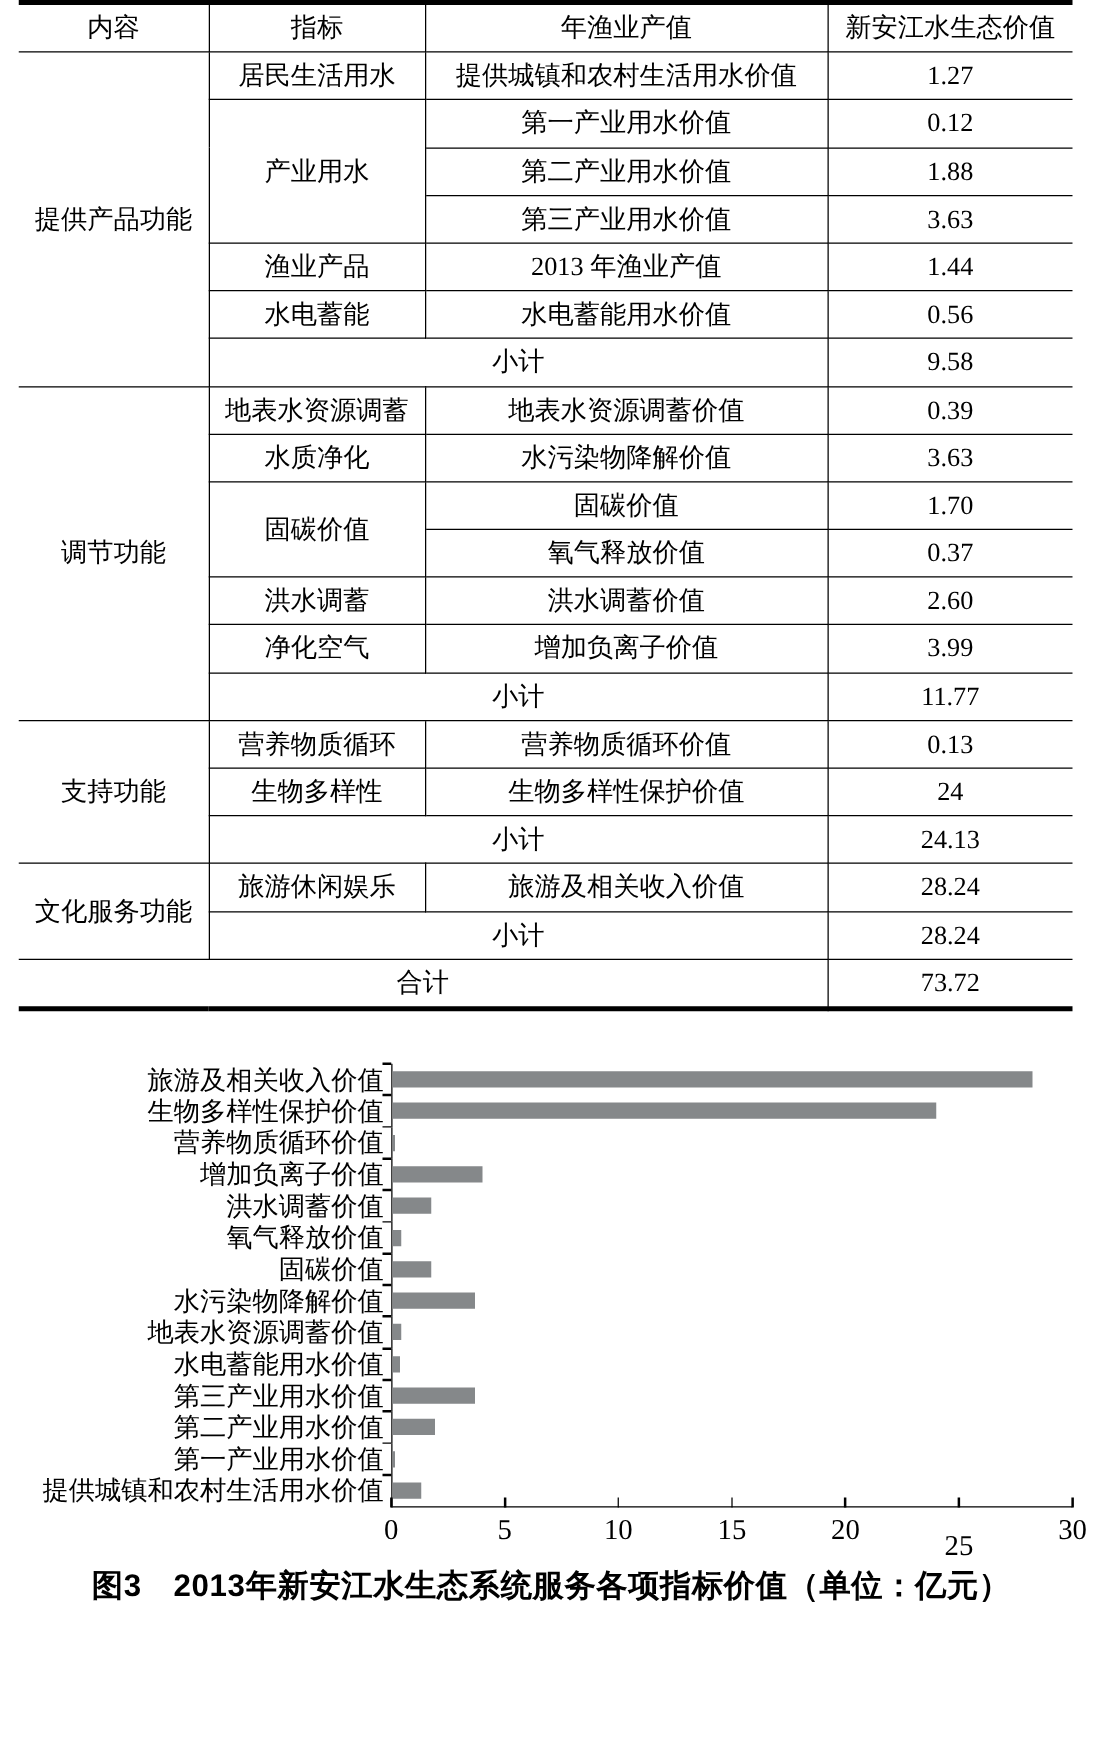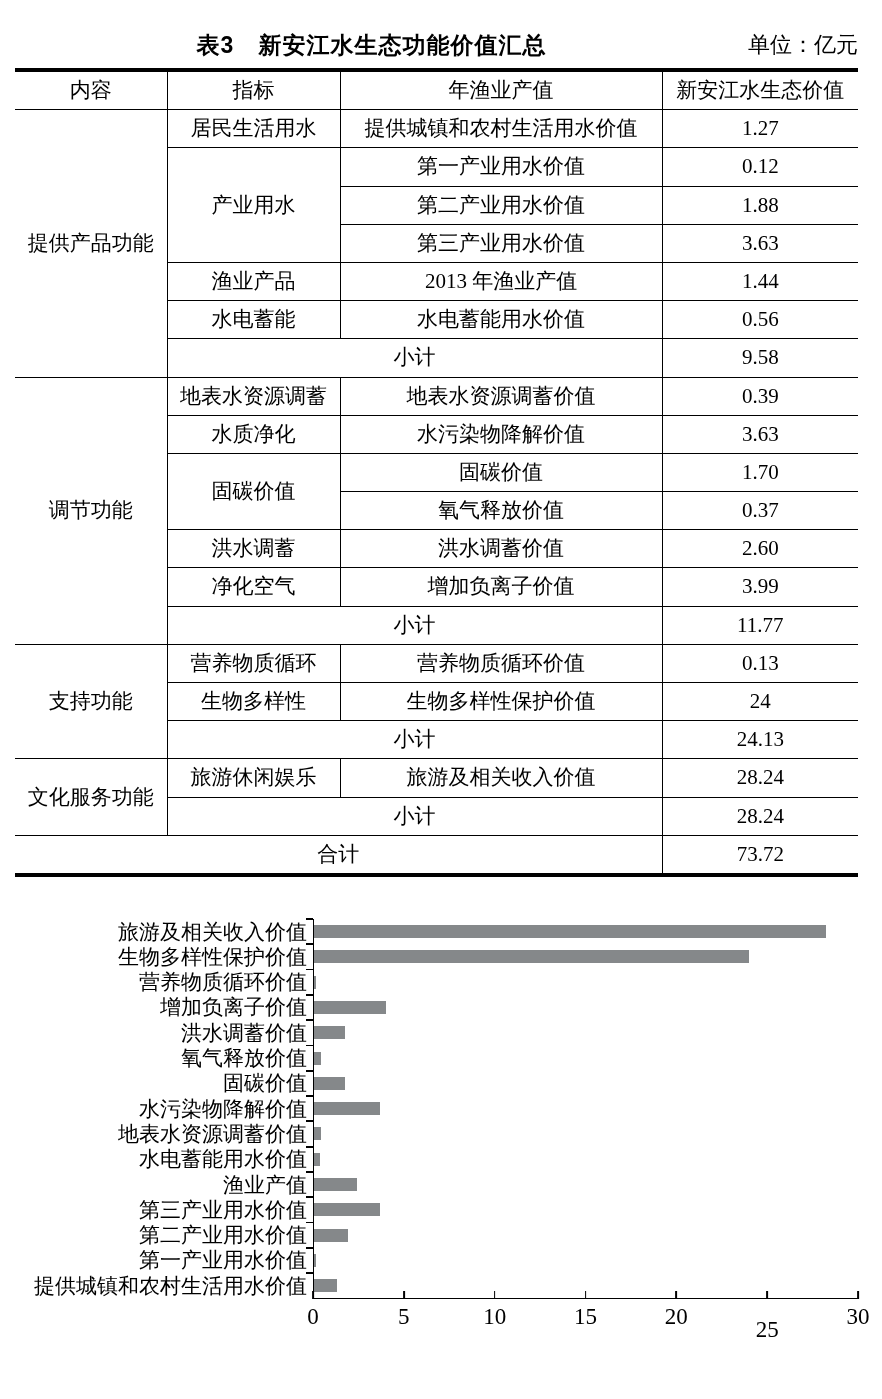--- a/index.html
+++ b/index.html
@@ -138,24 +138,20 @@
     font-size: 25px;
     letter-spacing: 0.5px;
     white-space: nowrap;
   }
 </style>
 </head>
 <body>
 
 <div class="page">
 
-  <div class="doc-header">
-    <div class="table-title">表3　新安江水生态功能价值汇总</div>
-    <div class="table-unit">单位：亿元</div>
-  </div>
 
   <table class="value-table">
     <colgroup id="table-cols">
         <col style="width: 152px;">
         <col style="width: 173px;">
         <col style="width: 322px;">
         <col style="width: 196px;">
       </colgroup>
     <thead id="table-head">
         <tr>
@@ -328,27 +324,20 @@
           <div class="chart-track">
             <div class="ytick"></div>
             <div class="bar" style="width: 1.3%; background: rgb(133, 136, 138);"></div>
           </div>
         </div>
         <div class="chart-row">
           <div class="chart-label">水电蓄能用水价值</div>
           <div class="chart-track">
             <div class="ytick"></div>
             <div class="bar" style="width: 1.03333%; background: rgb(133, 136, 138);"></div>
-          </div>
-        </div>
-        <div class="chart-row">
-          <div class="chart-label">渔业产值</div>
-          <div class="chart-track">
-            <div class="ytick"></div>
-            <div class="bar" style="width: 7.9%; background: rgb(133, 136, 138);"></div>
           </div>
         </div>
         <div class="chart-row">
           <div class="chart-label">第三产业用水价值</div>
           <div class="chart-track">
             <div class="ytick"></div>
             <div class="bar" style="width: 12.1%; background: rgb(133, 136, 138);"></div>
           </div>
         </div>
         <div class="chart-row">
@@ -386,14 +375,15 @@
         <span style="left: 0%;">0</span>
         <span style="left: 16.6667%;">5</span>
         <span style="left: 33.3333%;">10</span>
         <span style="left: 50%;">15</span>
         <span style="left: 66.6667%;">20</span>
         <span style="left: 83.3333%; margin-top: 13px;">25</span>
         <span style="left: 100%;">30</span>
       </div>
   </div>
 
+  <div class="fig-caption">图3　2013年新安江水生态系统服务各项指标价值（单位：亿元）</div>
 
 </div>
 
 </body></html>

